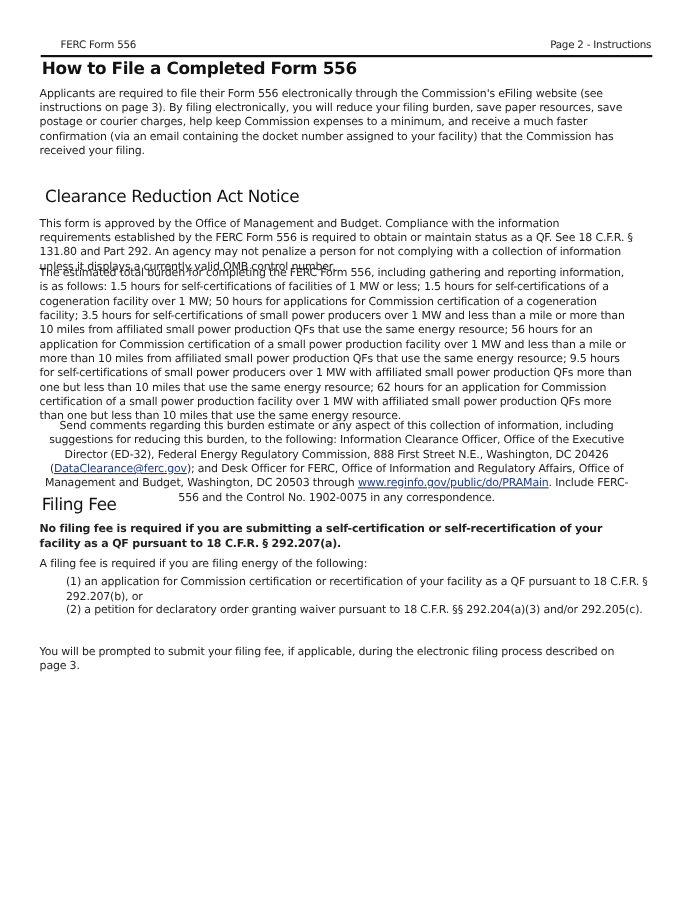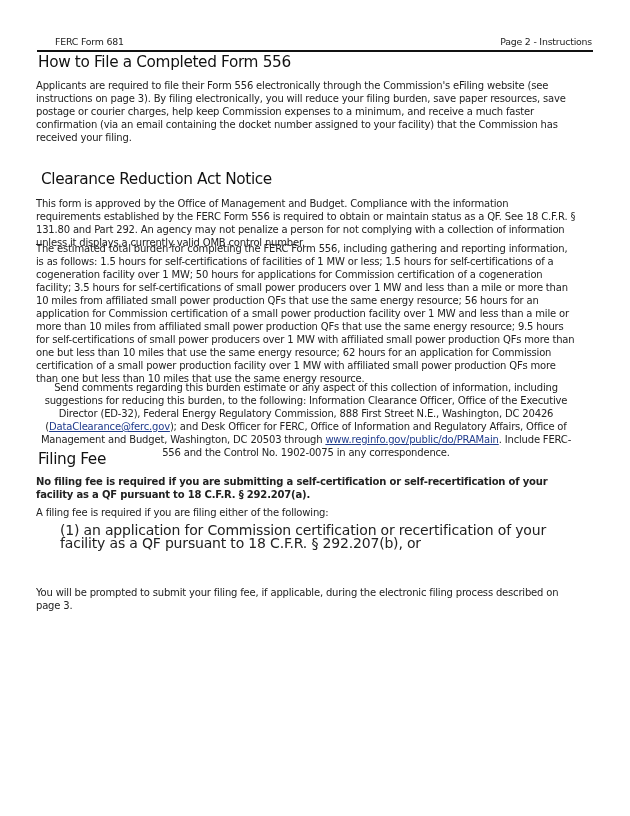--- a/index.html
+++ b/index.html
@@ -4,46 +4,47 @@
   <style>
     html, body { margin: 0; padding: 0; background: #ffffff; }
     body { width: 630px; height: 816px; position: relative; overflow: hidden; color: #1e1e1e; font-family: "DejaVu Sans", sans-serif; }
     .page { position: absolute; left: 0; top: 0; width: 630px; height: 816px; }
     .running-header { position: absolute; left: 55px; right: 38px; top: 36px; height: 14px; font-size: 9.4px; letter-spacing: -0.2px; color: #222; }
     .running-header .left { position: absolute; left: 0; top: 0; }
     .running-header .right { position: absolute; right: 0; top: 0; }
     .rule { position: absolute; left: 37px; width: 556px; top: 50px; height: 2px; background: #111; }
     h2 { font-family: "DejaVu Sans", sans-serif; font-weight: normal; font-size: 15.3px; letter-spacing: -0.35px; margin: 0; color: #111; position: absolute; }
     .para { position: absolute; left: 36px; width: 540px; font-size: 10px; line-height: 13px; letter-spacing: -0.18px; color: #222; margin: 0; }
-    .list { position: absolute; left: 60px; width: 535px; font-size: 14px; line-height: 12.5px; letter-spacing: -0.18px; color: #222; margin: 0; padding: 0; list-style: none; }
+    .list { position: absolute; left: 60px; width: 535px; font-size: 10px; line-height: 12.5px; letter-spacing: -0.18px; color: #222; margin: 0; padding: 0; list-style: none; }
     a { color: #1f3b8c; text-decoration: underline; }
     a.plain { text-decoration: none; color: #2a3f96; }
   </style>
 </head>
 <body>
 
 <div class="page">
 
   <div class="running-header">
-    <span class="left">FERC Form 681</span>
+    <span class="left">FERC Form 556</span>
     <span class="right">Page 2 - Instructions</span>
   </div>
   <div class="rule"></div>
 
-  <h2 style="left:38px; top:53px;">How to File a Completed Form 556</h2>
+  <h2 style="left:38px; top:53px;font-weight:bold;">How to File a Completed Form 556</h2>
   <p class="para" style="top:79px;">Applicants are required to file their Form 556 electronically through the Commission's eFiling website (see instructions on page 3).  By filing electronically, you will reduce your filing burden, save paper resources, save postage or courier charges, help keep Commission expenses to a minimum, and receive a much faster confirmation (via an email containing the docket number assigned to your facility) that the Commission has received your filing.</p>
 
   <h2 style="left:41px; top:170px;">Clearance Reduction Act Notice</h2>
   <p class="para" style="top:197px;">This form is approved by the Office of Management and Budget.  Compliance with the information requirements established by the FERC Form 556 is required to obtain or maintain status as a QF.  See 18 C.F.R. § 131.80 and Part 292.  An agency may not penalize a person for not complying with a collection of information unless it displays a currently valid OMB control number.</p>
   <p class="para" style="top:242px;">The estimated total burden for completing the FERC Form 556, including gathering and reporting information, is as follows: 1.5 hours for self-certifications of facilities of 1 MW or less; 1.5 hours for self-certifications of a cogeneration facility over 1 MW; 50 hours for applications for Commission certification of a cogeneration facility; 3.5 hours for self-certifications of small power producers over 1 MW and less than a mile or more than 10 miles from affiliated small power production QFs that use the same energy resource; 56 hours for an application for Commission certification of a small power production facility over 1 MW and less than a mile or more than 10 miles from affiliated small power production QFs that use the same energy resource; 9.5 hours for self-certifications of small power producers over 1 MW with affiliated small power production QFs more than one but less than 10 miles that use the same energy resource; 62 hours for an application for Commission certification of a small power production facility over 1 MW with affiliated small power production QFs more than one but less than 10 miles that use the same energy resource.</p>
   <p class="para" style="top:381px;text-align:center;">
     <span>Send comments regarding this burden estimate or any aspect of this collection of information, including suggestions for reducing this burden, to the following: Information Clearance Officer, Office of the Executive Director (ED-32), Federal Energy Regulatory Commission, 888 First Street N.E., Washington, DC 20426 (</span><a href="#">DataClearance@ferc.gov</a><span>); and Desk Officer for FERC, Office of Information and Regulatory Affairs, Office of Management and Budget, Washington, DC 20503 through </span><a href="#">www.reginfo.gov/public/do/PRAMain</a><span>.  Include FERC-556 and the Control No. 1902-0075 in any correspondence.</span>
   </p>
 
   <h2 style="left:38px; top:450px;">Filing Fee</h2>
   <p class="para" style="top:475px;font-weight:bold;">No filing fee is required if you are submitting a self-certification or self-recertification of your facility as a QF pursuant to 18 C.F.R. § 292.207(a).</p>
-  <p class="para" style="top:506px;">A filing fee is required if you are filing either of the following:</p>
+  <p class="para" style="top:506px;">A filing fee is required if you are filing energy of the following:</p>
   <ul class="list" style="top:524px;">
     <li>(1) an application for Commission certification or recertification of your facility as a QF pursuant to 18 C.F.R. § 292.207(b), or</li>
+    <li>(2) a petition for declaratory order granting waiver pursuant to 18 C.F.R. §§ 292.204(a)(3) and/or 292.205(c).</li>
   </ul>
   <p class="para" style="top:586px;">You will be prompted to submit your filing fee, if applicable, during the electronic filing process described on page 3.</p>
 
 </div>
 
 </body></html>

